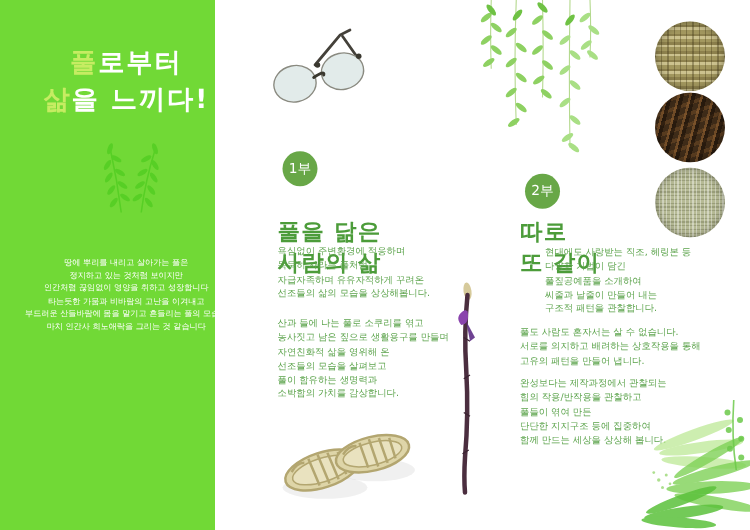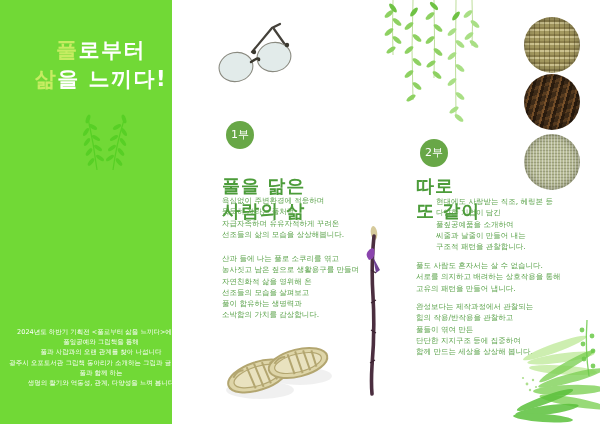--- a/index.html
+++ b/index.html
@@ -90,21 +90,21 @@
       <use href="#gleaf" transform="translate(44,48) rotate(-35)"></use>
       <use href="#gleaf" transform="translate(55,42) rotate(52)"></use>
       <use href="#gleaf" transform="translate(46,38) rotate(-35)"></use>
       <use href="#gleaf" transform="translate(57,32) rotate(55)"></use>
       <use href="#gleaf" transform="translate(48,28) rotate(-32)"></use>
       <use href="#gleaf" transform="translate(58,22) rotate(58)"></use>
       <use href="#gleaf" transform="translate(51,17) rotate(-30)"></use>
       <use href="#gleaf" transform="translate(58,9) rotate(70)"></use>
     </svg>
 
-    <div class="cover-text cover-p2">2024년도 하반기 기획전 &lt;풀로부터 삶을 느끼다&gt;에서는<br>풀잎공예와 그림책을 통해<br>풀과 사람과의 오랜 관계를 찾아 나섭니다<br>광주시 오포도서관 그림책 동아리가 소개하는 그림과 글 속에서<br>풀과 함께 하는<br>생명의 활기와 역동성, 관계, 다양성을 느껴 봅니다</div>
+    <div class="cover-text cover-p0">땅에 뿌리를 내리고 살아가는 풀은<br>정지하고 있는 것처럼 보이지만<br>인간처럼 끊임없이 영양을 취하고 성장합니다<br>타는듯한 가뭄과 비바람의 고난을 이겨내고<br>부드러운 산들바람에 몸을 맡기고 흔들리는 풀의 모습은<br>마치 인간사 희노애락을 그리는 것 같습니다</div>
   </div>
 
   <div>
     <svg class="glasses" width="96" height="72" viewBox="0 0 96 72">
       <g fill="none" stroke="#44413a" stroke-width="2.2" stroke-linecap="round">
         <path d="M38,34 L58,10 L66,6"></path>
         <path d="M72,28 L60,11"></path>
       </g>
       <ellipse cx="22" cy="49" rx="17" ry="14.5" transform="rotate(-12 22 49)" fill="#dfe9e8" fill-opacity="0.9" stroke="#8a8a80" stroke-width="1.1"></ellipse>
       <ellipse cx="60" cy="39" rx="17" ry="14.5" transform="rotate(-12 60 39)" fill="#dfe9e8" fill-opacity="0.9" stroke="#8a8a80" stroke-width="1.1"></ellipse>

